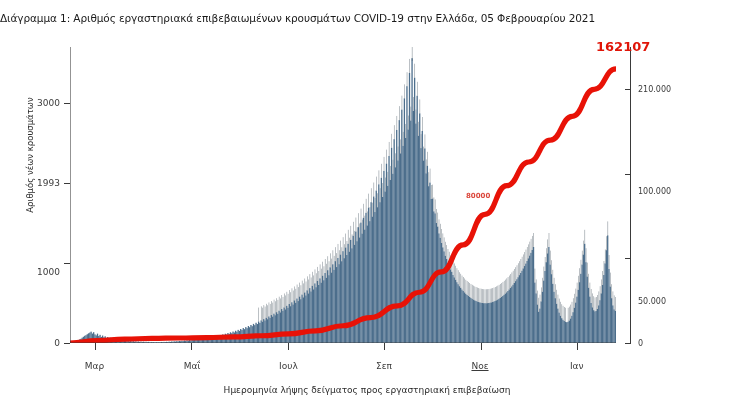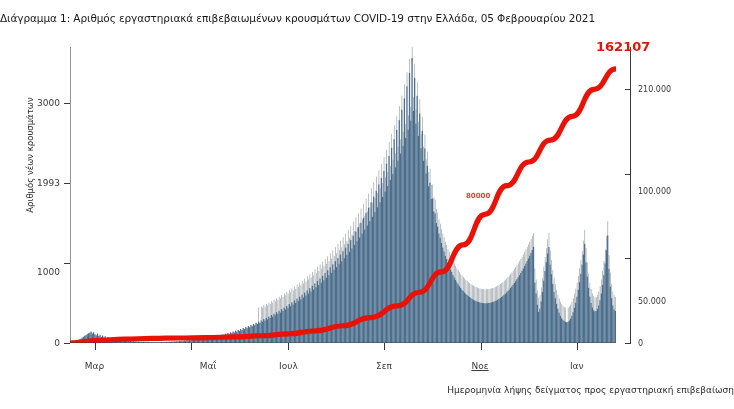--- a/index.html
+++ b/index.html
@@ -94,21 +94,21 @@
     font-size: 9px;
     color: #3b3b3b;
     transform: translateX(-50%);
     white-space: nowrap;
   }
   #xlabel {
     position: absolute;
     left: 0;
     top: 385px;
     width: 734px;
-    text-align: right;
+    text-align: center;
     font-size: 9px;
     color: #2b2b2b;
     white-space: nowrap;
   }
   
   #total-annotation {
     position: absolute;
     left: 596px;
     top: 39px;
     font-size: 13px;
@@ -872,21 +872,21 @@
       <div style="position: absolute; left: 9px; width: 6px; height: 1px; background: rgb(58, 58, 58); top: 218.429px;"></div>
       <div class="ytick-label-right" style="top: 151px;">100.000</div>
       <div style="position: absolute; left: 9px; width: 6px; height: 1px; background: rgb(58, 58, 58); top: 133.857px;"></div>
       <div class="ytick-label-right" style="top: 49.2857px;">210.000</div>
       <div style="position: absolute; left: 9px; width: 6px; height: 1px; background: rgb(58, 58, 58); top: 49.2857px;"></div>
     </div>
 
   <div id="x-axis">
       <div class="xtick-label" style="left: 24.57px;">Μαρ</div>
       <div style="position: absolute; top: 0px; left: 24.57px; width: 1px; height: 7px; background: rgb(58, 58, 58);"></div>
-      <div class="xtick-label" style="left: 138px;">Μαΐ</div>
+      <div class="xtick-label" style="left: 122px;">Μαΐ</div>
       <div style="position: absolute; top: 0px; left: 121.212px; width: 1px; height: 7px; background: rgb(58, 58, 58);"></div>
       <div class="xtick-label" style="left: 218.4px;">Ιουλ</div>
       <div style="position: absolute; top: 0px; left: 218.4px; width: 1px; height: 7px; background: rgb(58, 58, 58);"></div>
       <div class="xtick-label" style="left: 313.95px;">Σεπ</div>
       <div style="position: absolute; top: 0px; left: 313.95px; width: 1px; height: 7px; background: rgb(58, 58, 58);"></div>
       <div class="xtick-label" style="left: 410px; text-decoration: underline;">Νοε</div>
       <div style="position: absolute; top: 0px; left: 410.592px; width: 1px; height: 7px; background: rgb(58, 58, 58);"></div>
       <div class="xtick-label" style="left: 506.688px;">Ιαν</div>
       <div style="position: absolute; top: 0px; left: 506.688px; width: 1px; height: 7px; background: rgb(58, 58, 58);"></div>
     </div>

